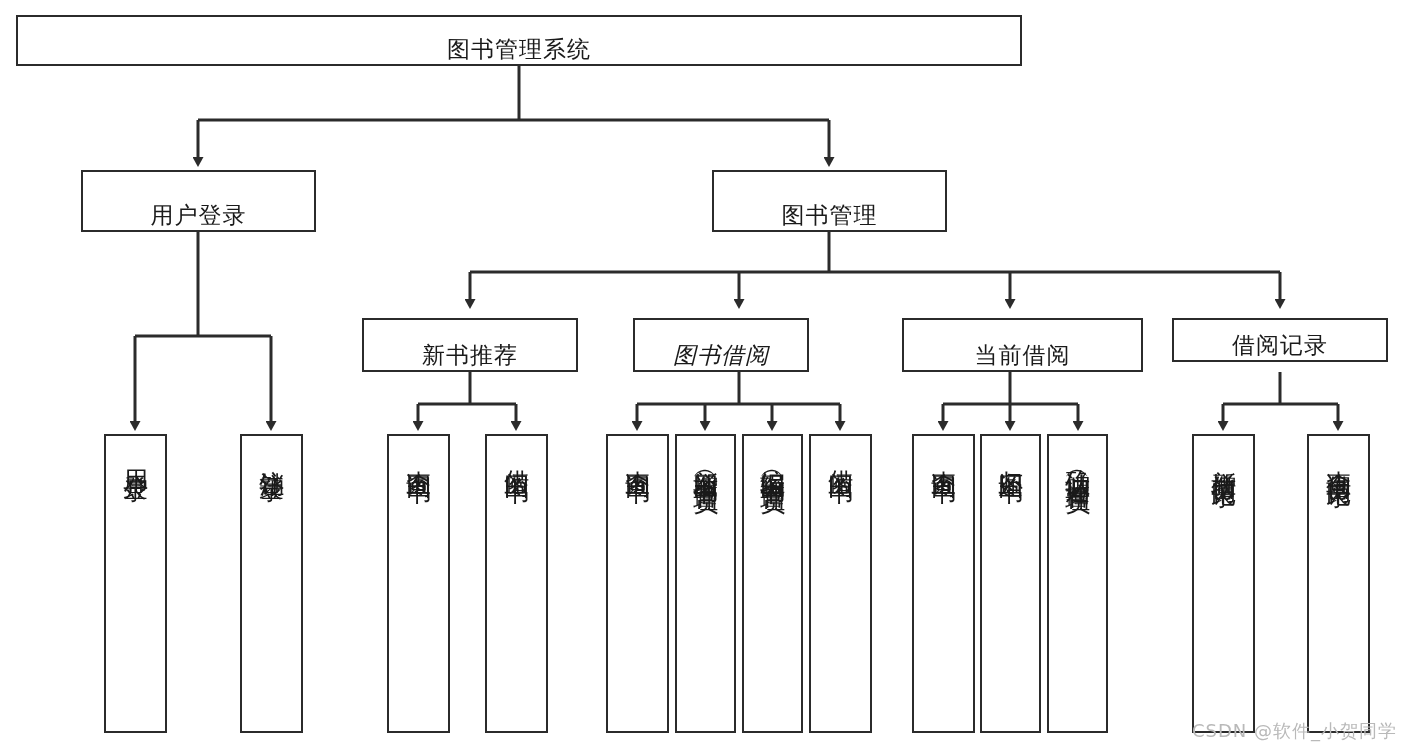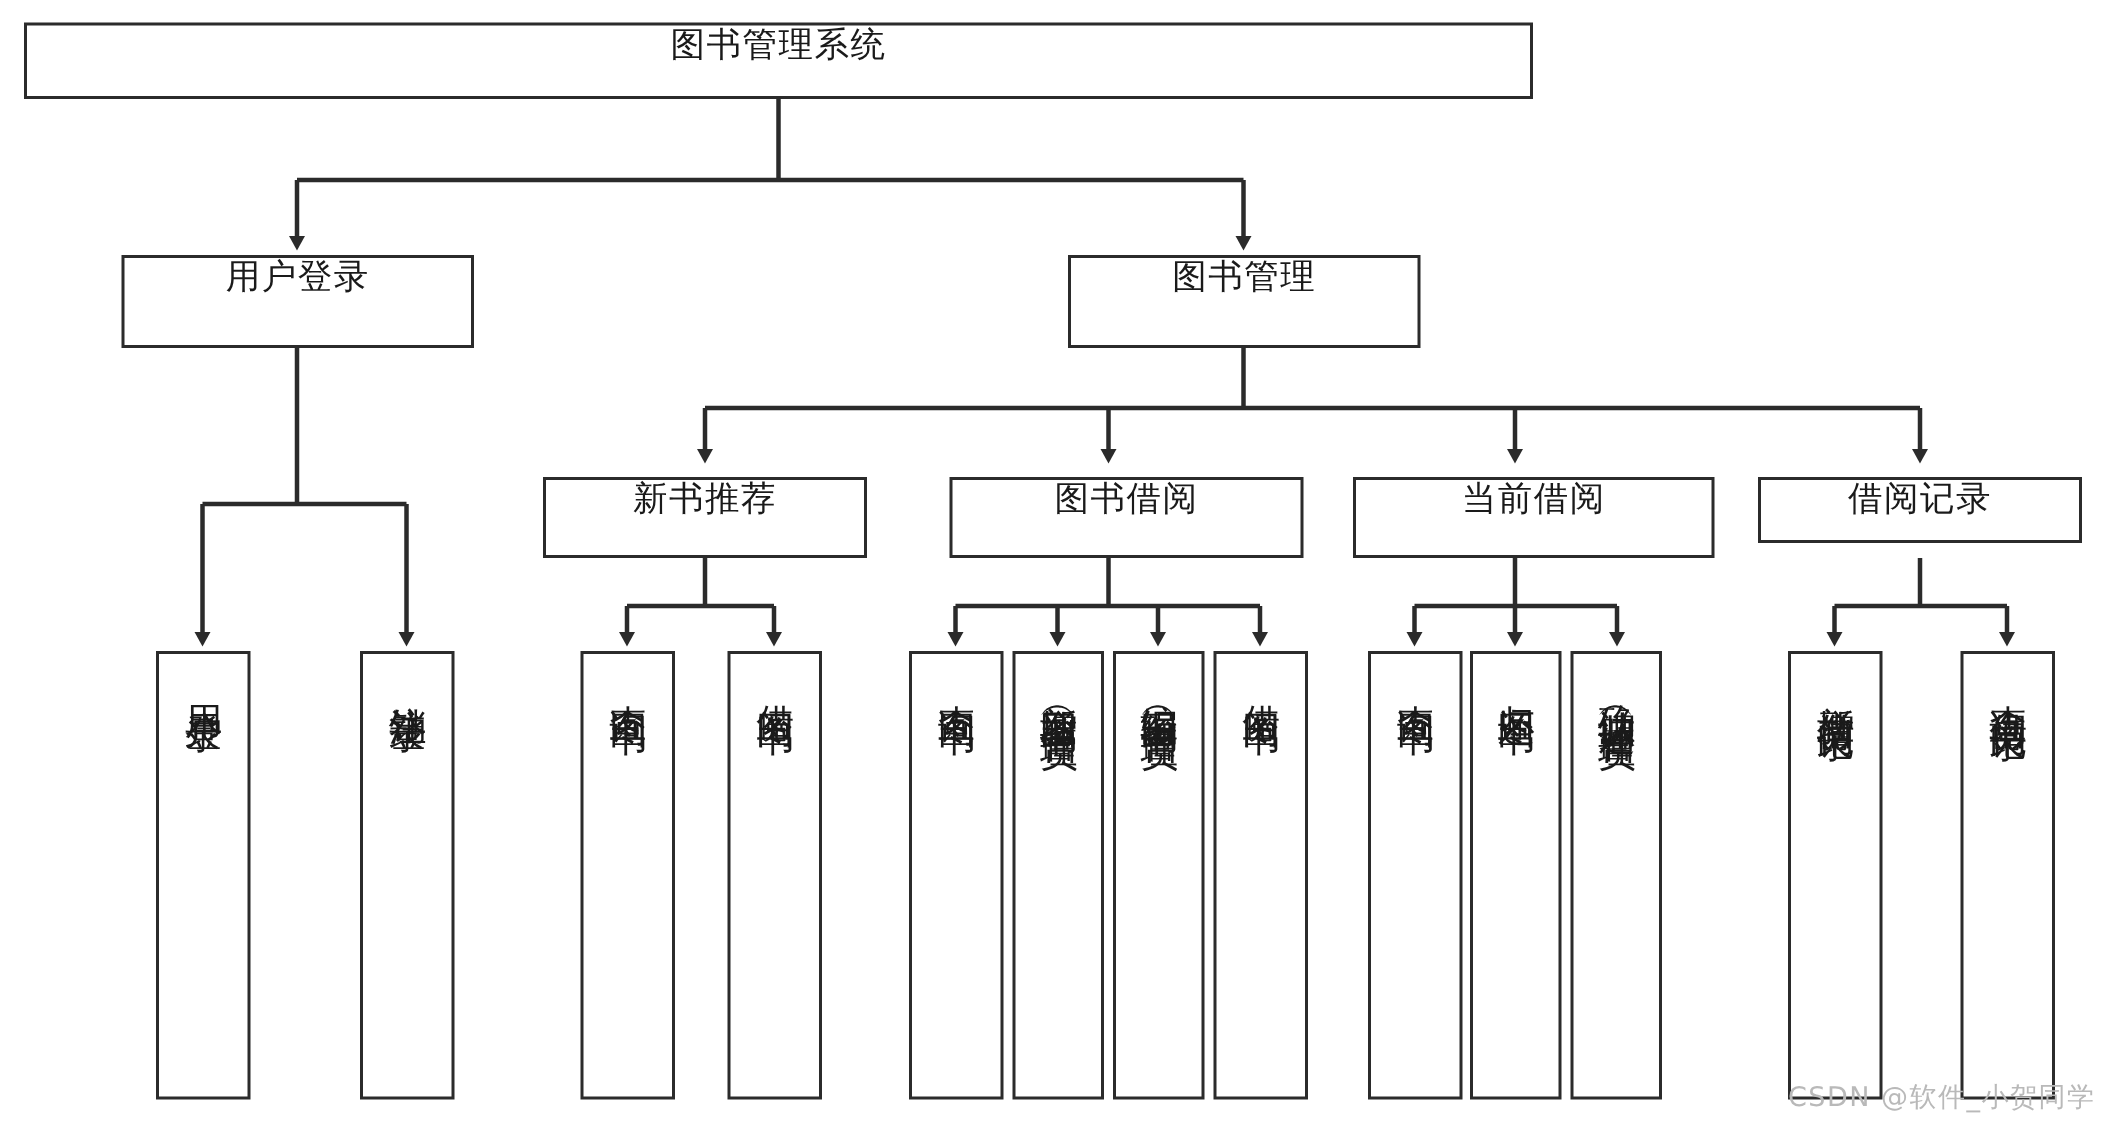--- a/index.html
+++ b/index.html
@@ -23,21 +23,21 @@
     top: 0;
     width: 1405px;
     height: 747px;
   }
   .node {
     position: absolute;
     box-sizing: border-box;
     border: 2px solid #2b2b2b;
     background: #ffffff;
     display: flex;
-    align-items: flex-start;
+    align-items: flex-end;
     justify-content: center;
     color: #1a1a1a;
   }
   .node-h {
     font-size: 23px;
     letter-spacing: 1px;
     line-height: 1.2;
   }
   .node-v {
     padding-top: 14px;
@@ -126,21 +126,21 @@
   <div class="node node-h" style="left:81px; top:170px; width:235px; height:62px;">
     <span>用户登录</span>
   </div>
   <div class="node node-h" style="left:362px; top:318px; width:216px; height:54px;">
     <span>新书推荐</span>
   </div>
 
   <div class="node node-h" style="left:712px; top:170px; width:235px; height:62px;">
     <span>图书管理</span>
   </div>
-  <div class="node node-h" style="left:633px; top:318px; width:236px; height:54px;">
+  <div class="node node-h" style="left:633px; top:318px; width:176px; height:54px;font-style:italic;">
     <span>图书借阅</span>
   </div>
   <div class="node node-h" style="left:902px; top:318px; width:241px; height:54px;">
     <span>当前借阅</span>
   </div>
   <div class="node node-h" style="left:1172px; top:318px; width:216px; height:44px;">
     <span>借阅记录</span>
   </div>
 
   <div class="node node-v" style="left:104px; top:434px; width:63px; height:299px;">

